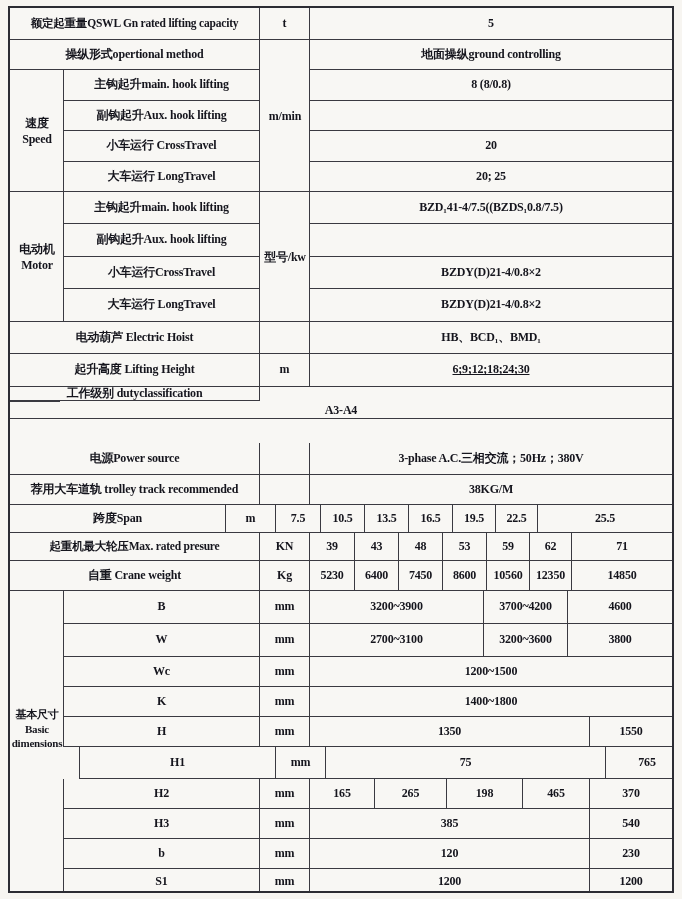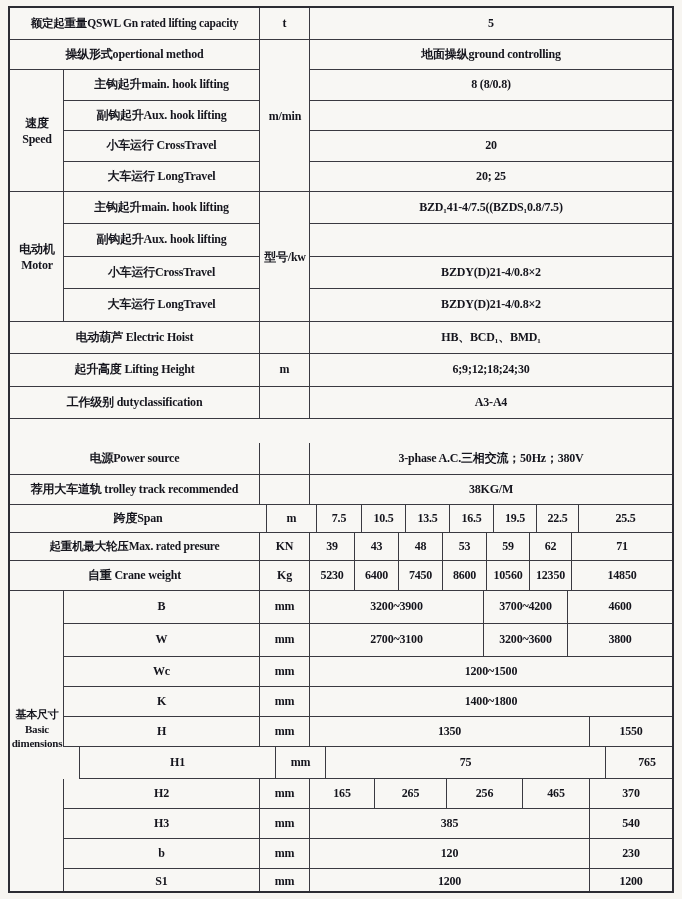--- a/index.html
+++ b/index.html
@@ -105,39 +105,39 @@
         <div class="cell last" style="flex: 1 1 auto;">BZDY(D)21-4/0.8×2</div>
       </div>
       <div class="row" style="height: 32px;">
         <div class="cell" style="width: 250px; flex: 0 0 auto;">电动葫芦 Electric Hoist</div>
         <div class="cell" style="width: 50px; flex: 0 0 auto;"></div>
         <div class="cell last" style="flex: 1 1 auto;">HB、BCD₁、BMD₁</div>
       </div>
       <div class="row" style="height: 33px;">
         <div class="cell" style="width: 250px; flex: 0 0 auto;">起升高度 Lifting Height</div>
         <div class="cell" style="width: 50px; flex: 0 0 auto;">m</div>
-        <div class="cell last" style="flex: 1 1 auto;">6;9;12;18;24;30</div>
-      </div>
-      <div class="row" style="height: 32px;">
+        <div class="cell last" style="flex: 1 1 auto; text-decoration: underline;">6;9;12;18;24;30</div>
+      </div>
+      <div class="row" style="height: 32px; flex-direction: column;">
         <div class="cell" style="width: 250px; flex: 0 0 auto;">工作级别 dutyclassification</div>
         <div class="cell" style="width: 50px; flex: 0 0 auto;"></div>
         <div class="cell last" style="flex: 1 1 auto;">A3-A4</div>
       </div>
       <div class="row" style="height: 32px; margin-top: 24px;">
         <div class="cell" style="width: 250px; flex: 0 0 auto;">电源Power source</div>
         <div class="cell" style="width: 50px; flex: 0 0 auto;"></div>
         <div class="cell last" style="flex: 1 1 auto;">3-phase A.C.三相交流；50Hz；380V</div>
       </div>
       <div class="row" style="height: 30px;">
         <div class="cell" style="width: 250px; flex: 0 0 auto;">荐用大车道轨 trolley track recommended</div>
         <div class="cell" style="width: 50px; flex: 0 0 auto;"></div>
         <div class="cell last" style="flex: 1 1 auto;">38KG/M</div>
       </div>
       <div class="row" style="height: 28px;">
-        <div class="cell" style="width: 257px; flex: 0 0 auto;">跨度Span</div>
+        <div class="cell" style="width: 216px; flex: 0 0 auto;">跨度Span</div>
         <div class="cell" style="width: 50px; flex: 0 0 auto;">m</div>
         <div class="cell" style="width: 45px; flex: 0 0 auto;">7.5</div>
         <div class="cell" style="width: 44px; flex: 0 0 auto;">10.5</div>
         <div class="cell" style="width: 44px; flex: 0 0 auto;">13.5</div>
         <div class="cell" style="width: 44px; flex: 0 0 auto;">16.5</div>
         <div class="cell" style="width: 43px; flex: 0 0 auto;">19.5</div>
         <div class="cell" style="width: 42px; flex: 0 0 auto;">22.5</div>
         <div class="cell last" style="flex: 1 1 auto;">25.5</div>
       </div>
       <div class="row" style="height: 28px;">
@@ -203,21 +203,21 @@
         <div class="cell" style="width: 50px; flex: 0 0 auto;">mm</div>
         <div class="cell" style="width: 280px; flex: 0 0 auto;">75</div>
         <div class="cell last" style="flex: 1 1 auto;">765</div>
       </div>
       <div class="row" style="height: 30px;">
         <div class="cell nb" style="width: 54px; flex: 0 0 auto;"></div>
         <div class="cell" style="width: 196px; flex: 0 0 auto;">H2</div>
         <div class="cell" style="width: 50px; flex: 0 0 auto;">mm</div>
         <div class="cell" style="width: 65px; flex: 0 0 auto;">165</div>
         <div class="cell" style="width: 72px; flex: 0 0 auto;">265</div>
-        <div class="cell" style="width: 76px; flex: 0 0 auto;">256</div>
+        <div class="cell" style="width: 76px; flex: 0 0 auto;">198</div>
         <div class="cell" style="width: 67px; flex: 0 0 auto;">465</div>
         <div class="cell last" style="flex: 1 1 auto;">370</div>
       </div>
       <div class="row" style="height: 30px;">
         <div class="cell nb" style="width: 54px; flex: 0 0 auto;"></div>
         <div class="cell" style="width: 196px; flex: 0 0 auto;">H3</div>
         <div class="cell" style="width: 50px; flex: 0 0 auto;">mm</div>
         <div class="cell" style="width: 280px; flex: 0 0 auto;">385</div>
         <div class="cell last" style="flex: 1 1 auto;">540</div>
       </div>

